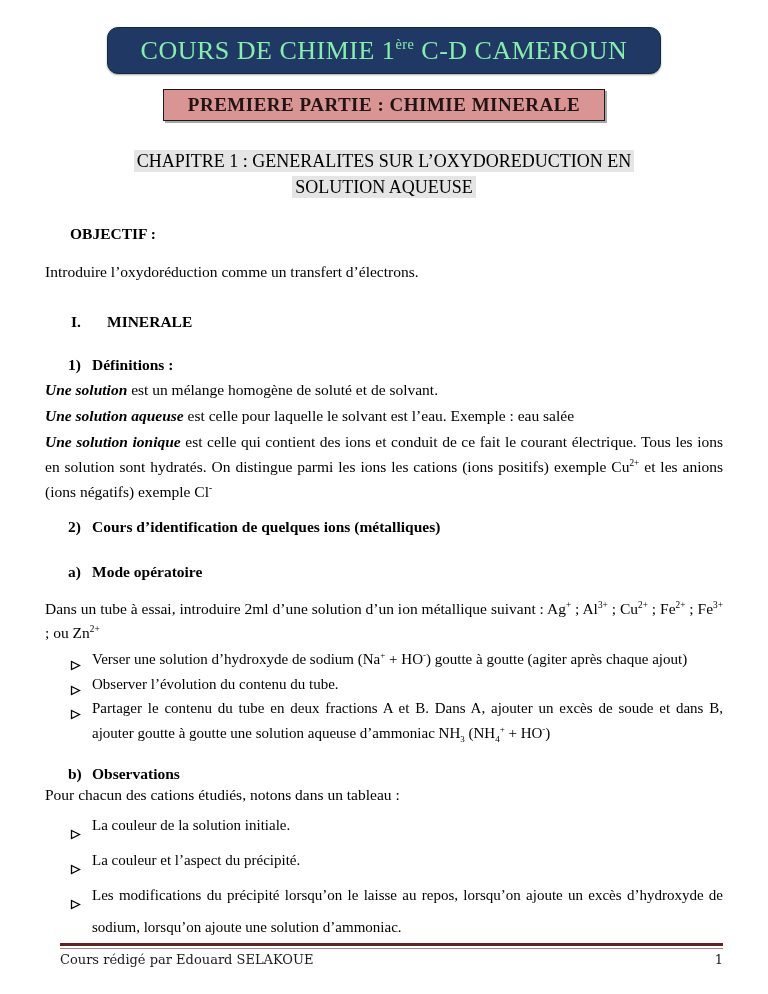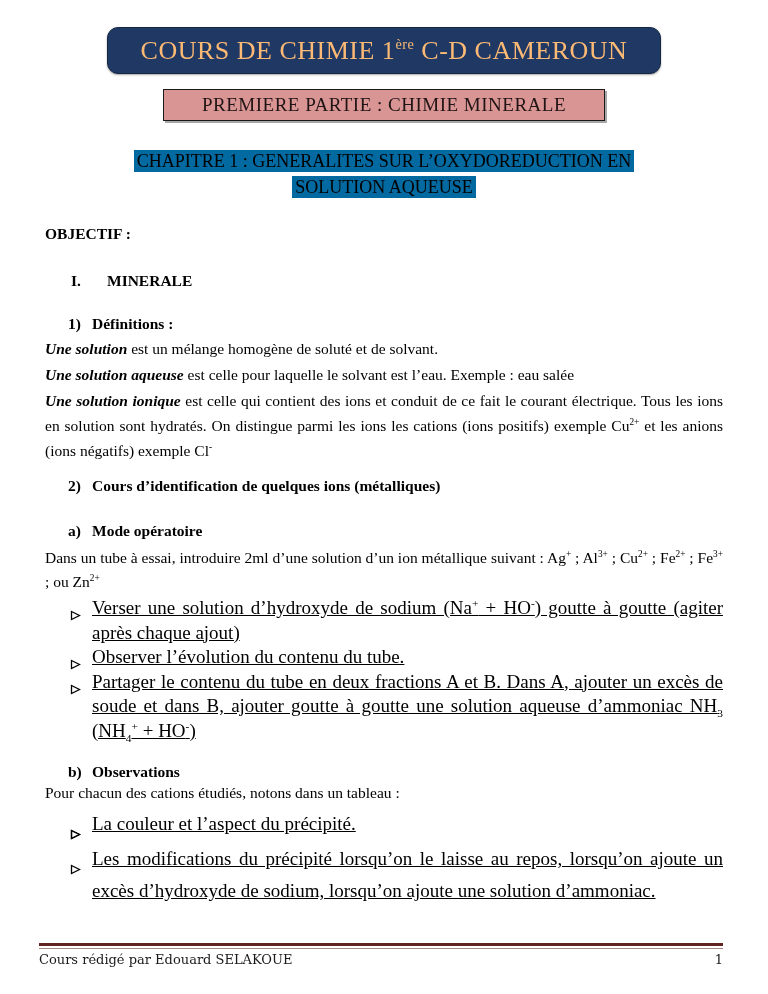--- a/index.html
+++ b/index.html
@@ -14,21 +14,21 @@
   .content { padding:0 45px; }
 
   
   .banner {
     width:552px; height:45px;
     margin:27px auto 0 auto;
     background:#1F3864;
     border:1px solid #142743;
     border-radius:11px;
     box-shadow:0 1px 2px rgba(0,0,0,0.35);
-    color:#fdba74;
+    color:#86efac;
     text-align:center;
     font-size:26px;
     line-height:45px;
     letter-spacing:0.5px;
     white-space:nowrap;
   }
   .banner sup { font-size:0.55em; vertical-align:super; line-height:0; }
 
   
   .part-box {
@@ -36,42 +36,43 @@
     margin:15px auto 0 auto;
     background:#D99594;
     border:1px solid #1a1a1a;
     box-shadow:2px 2px 0 rgba(60,60,60,0.45);
     text-align:center;
     font-size:19px;
     line-height:30px;
     color:#201414;
     letter-spacing:0.5px;
     white-space:nowrap;
+    font-weight:bold;
   }
 
   
   .chapter {
     margin-top:27px;
     text-align:center;
     font-size:18px;
     line-height:26px;
   }
-  .chapter .hl { background:#0369a1; padding:1px 3px; }
+  .chapter .hl { background:#e5e5e5; padding:1px 3px; }
 
   p { margin:0; }
   .body-p {
     font-size:15.5px;
     line-height:25px;
     text-align:justify;
   }
   b, .bold { font-weight:bold;font-style:italic; }
   sup { font-size:0.6em; vertical-align:super; line-height:0; }
   sub { font-size:0.6em; vertical-align:sub; line-height:0; }
 
-  .obj-head { margin-top:25px; font-size:15.5px; font-weight:bold; }
+  .obj-head { margin-top:25px; font-size:15.5px; font-weight:bold;margin-left:25px; }
   .obj-text { margin-top:16px; }
 
   .sec-head {
     margin-top:29px;
     padding-left:26px;
     font-size:15.5px; font-weight:bold;
   }
   .sec-head .roman { display:inline-block; width:36px; }
 
   .sub-head {
@@ -85,35 +86,34 @@
   .def { margin-bottom:1px; }
 
   ul.arrows {
     list-style:none;
     margin:2px 0 0 0;
     padding:0 0 0 25px;
   }
   ul.arrows li {
     position:relative;
     padding-left:22px;
-    font-size:19px;
+    font-size:15px;
     line-height:24.5px;
     text-align:justify;
-    text-decoration:underline;
   }
   ul.arrows li .marker {
     position:absolute; left:0; top:7px;
   }
   ul.arrows.obs li { line-height:32px; margin-bottom:3px; }
   ul.arrows.obs li .marker { top:10px; }
 
   
   .footer {
     position:absolute;
-    left:39px; right:45px; top:943px;
+    left:60px; right:45px; top:943px;
   }
   .rule-thick { height:3px; background:#622423; }
   .rule-gap { height:2px; background:#ffffff; }
   .rule-thin { height:1px; background:rgba(98,36,35,0.55); }
   .footer-row {
     display:flex; justify-content:space-between;
     margin-top:3px;
     font-family:"DejaVu Serif", serif;
     font-size:13px;
     color:#1a1a1a;
@@ -133,20 +133,21 @@
   </div>
 
   <div class="content">
 
     <div class="chapter">
       <span class="hl">CHAPITRE 1 : GENERALITES SUR L’OXYDOREDUCTION EN</span><br>
       <span class="hl">SOLUTION AQUEUSE</span>
     </div>
 
     <p class="obj-head">OBJECTIF :</p>
+    <p class="body-p obj-text">Introduire l’oxydoréduction comme un transfert d’électrons.</p>
 
     <p class="sec-head">
       <span class="roman">I.</span><span>MINERALE</span>
     </p>
 
     <p class="sub-head">
       <span class="num">1)</span><span>Définitions :</span>
     </p>
 
     <p class="body-p def">
@@ -156,21 +157,21 @@
       <b>Une solution aqueuse</b><span> est celle pour laquelle le solvant est l’eau. Exemple : eau salée</span>
     </p>
     <p class="body-p def">
       <b>Une solution ionique</b><span> est celle qui contient des ions et conduit de ce fait le courant électrique. Tous les ions en solution sont hydratés. On distingue parmi les ions les cations (ions positifs) exemple Cu<sup>2+</sup> et les anions (ions négatifs) exemple Cl<sup>-</sup></span>
     </p>
 
     <p class="sub-head" style="margin-top:14px">
       <span class="num">2)</span><span>Cours d’identification de quelques ions (métalliques)</span>
     </p>
 
-    <p class="sub-head gap-before" style="margin-bottom:6px">
+    <p class="sub-head gap-before" style="margin-bottom:16px">
       <span class="num">a)</span><span>Mode opératoire</span>
     </p>
     <p class="body-p" style="line-height:24px">Dans un tube à essai, introduire 2ml d’une solution d’un ion métallique suivant : Ag<sup>+</sup> ; Al<sup>3+</sup> ; Cu<sup>2+</sup> ; Fe<sup>2+</sup> ; Fe<sup>3+</sup> ; ou Zn<sup>2+</sup></p>
 
     <ul class="arrows">
       <li>
         <span class="marker"><svg width="11" height="11" viewBox="0 0 11 11">
               <path d="M1.5 1.5 L9.5 5.5 L1.5 9.5 Z" fill="none" stroke="#000" stroke-width="1.3"></path>
             </svg></span>
         <span>Verser une solution d’hydroxyde de sodium (Na<sup>+</sup> + HO<sup>-</sup>) goutte à goutte (agiter après chaque ajout)</span>
@@ -192,20 +193,21 @@
     <p class="sub-head" style="margin-top:20px; margin-bottom:0">
       <span class="num">b)</span><span>Observations</span>
     </p>
     <p class="body-p" style="line-height:24px">Pour chacun des cations étudiés, notons dans un tableau :</p>
 
     <ul class="arrows obs">
       <li>
         <span class="marker"><svg width="11" height="11" viewBox="0 0 11 11">
               <path d="M1.5 1.5 L9.5 5.5 L1.5 9.5 Z" fill="none" stroke="#000" stroke-width="1.3"></path>
             </svg></span>
+        <span>La couleur de la solution initiale.</span>
       </li>
       <li>
         <span class="marker"><svg width="11" height="11" viewBox="0 0 11 11">
               <path d="M1.5 1.5 L9.5 5.5 L1.5 9.5 Z" fill="none" stroke="#000" stroke-width="1.3"></path>
             </svg></span>
         <span>La couleur et l’aspect du précipité.</span>
       </li>
       <li>
         <span class="marker"><svg width="11" height="11" viewBox="0 0 11 11">
               <path d="M1.5 1.5 L9.5 5.5 L1.5 9.5 Z" fill="none" stroke="#000" stroke-width="1.3"></path>

